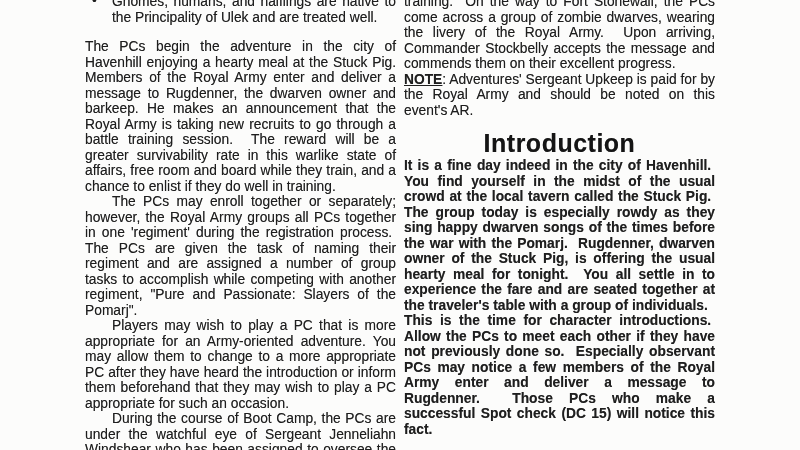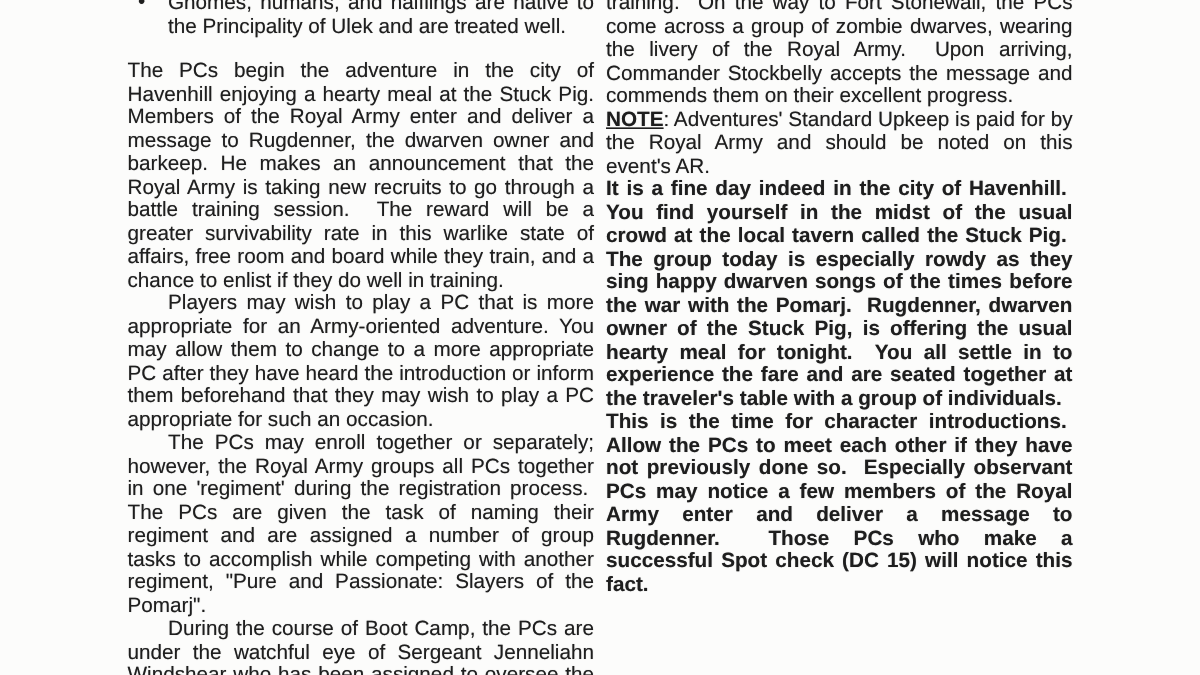--- a/index.html
+++ b/index.html
@@ -55,27 +55,28 @@
 <body>
 
 <div class="page">
 
   <div class="col col-left">
     <div class="bullet-item">
       <span class="bullet-glyph">•</span>
       <span>Gnomes, humans, and halflings are native to the Principality of Ulek and are treated well.</span>
     </div>
     <p>The PCs begin the adventure in the city of Havenhill enjoying a hearty meal at the Stuck Pig. Members of the Royal Army enter and deliver a message to Rugdenner, the dwarven owner and barkeep. He makes an announcement that the Royal Army is taking new recruits to go through a battle training session.&nbsp; The reward will be a greater survivability rate in this warlike state of affairs, free room and board while they train, and a chance to enlist if they do well in training.</p>
+    <p class="indent">The PCs may enroll together or separately; however, the Royal Army groups all PCs together in one 'regiment' during the registration process.&nbsp; The PCs are given the task of naming their regiment and are assigned a number of group tasks to accomplish while competing with another regiment, "Pure and Passionate: Slayers of the Pomarj".</p>
     <p class="indent">Players may wish to play a PC that is more appropriate for an Army-oriented adventure. You may allow them to change to a more appropriate PC after they have heard the introduction or inform them beforehand that they may wish to play a PC appropriate for such an occasion.</p>
-    <p class="indent">The PCs may enroll together or separately; however, the Royal Army groups all PCs together in one 'regiment' during the registration process.&nbsp; The PCs are given the task of naming their regiment and are assigned a number of group tasks to accomplish while competing with another regiment, "Pure and Passionate: Slayers of the Pomarj".</p>
     <p class="indent">During the course of Boot Camp, the PCs are under the watchful eye of Sergeant Jenneliahn Windshear who has been assigned to oversee the new recruits in the</p>
   </div>
 
   <div class="col col-right">
     <p>training.&nbsp; On the way to Fort Stonewall, the PCs come across a group of zombie dwarves, wearing the livery of the Royal Army.&nbsp; Upon arriving, Commander Stockbelly accepts the message and commends them on their excellent progress.</p>
     <p class="note-para">
-      <span class="note-label">NOTE</span><span>: Adventures' Standard Upkeep is paid for by the Royal Army and should be noted on this event's AR.</span>
+      <span class="note-label">NOTE</span><span>: Adventures' Sergeant Upkeep is paid for by the Royal Army and should be noted on this event's AR.</span>
     </p>
+    <h1 class="intro-heading">Introduction</h1>
     <p class="readaloud">It is a fine day indeed in the city of Havenhill.&nbsp; You find yourself in the midst of the usual crowd at the local tavern called the Stuck Pig.&nbsp; The group today is especially rowdy as they sing happy dwarven songs of the times before the war with the Pomarj.&nbsp; Rugdenner, dwarven owner of the Stuck Pig, is offering the usual hearty meal for tonight.&nbsp; You all settle in to experience the fare and are seated together at the traveler's table with a group of individuals.</p>
     <p class="closing-para">This is the time for character introductions.&nbsp; Allow the PCs to meet each other if they have not previously done so.&nbsp; Especially observant PCs may notice a few members of the Royal Army enter and deliver a message to Rugdenner.&nbsp; Those PCs who make a successful Spot check (DC 15) will notice this fact.</p>
   </div>
 
 </div>
 
 </body></html>

